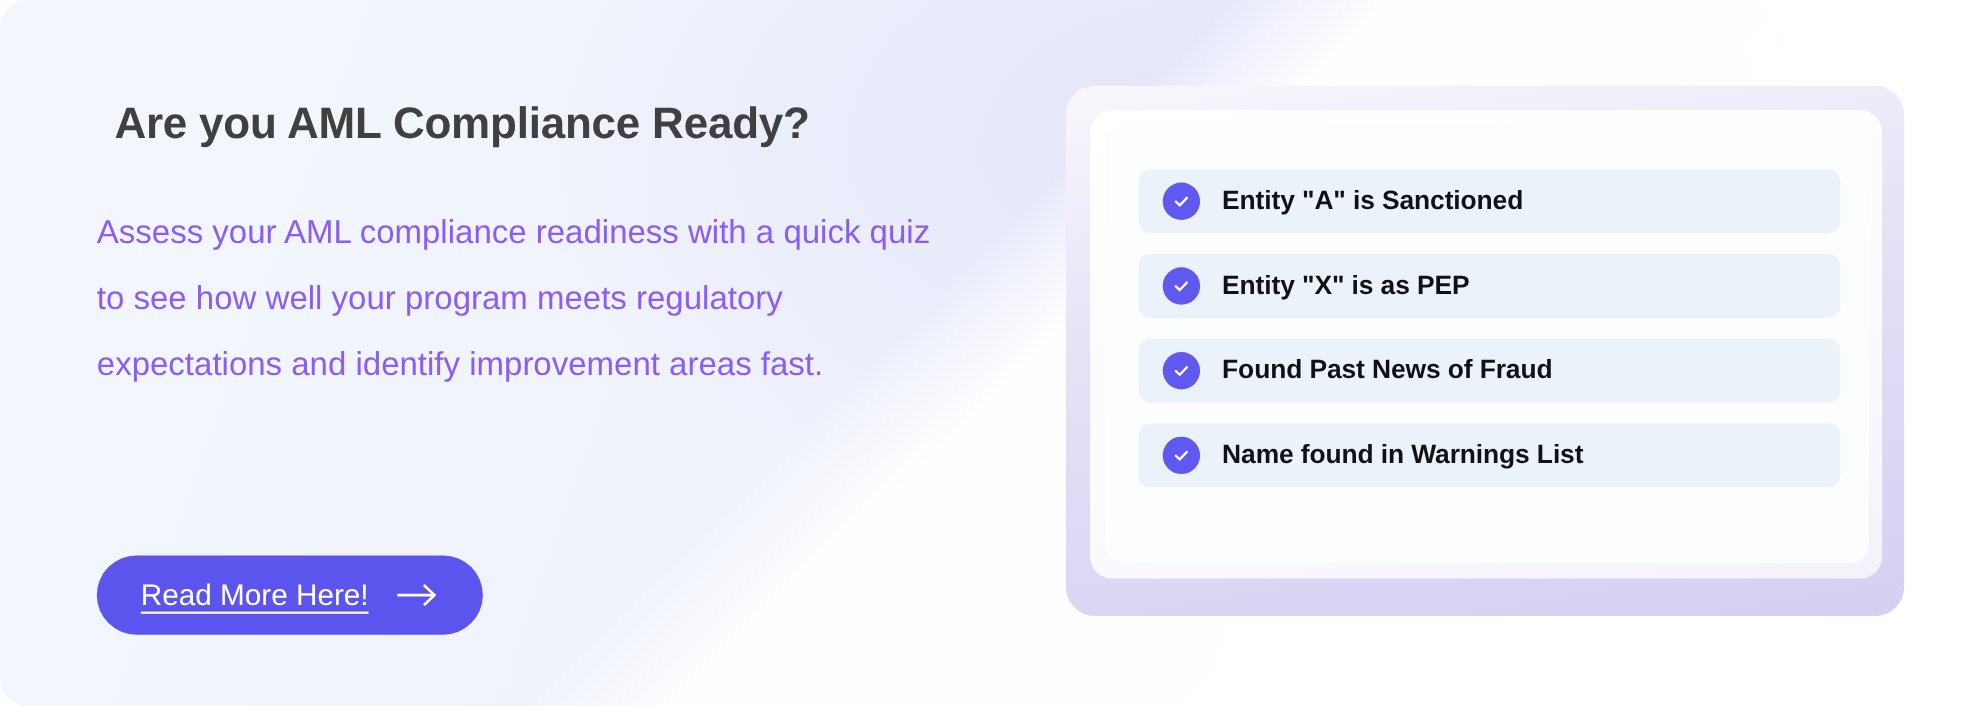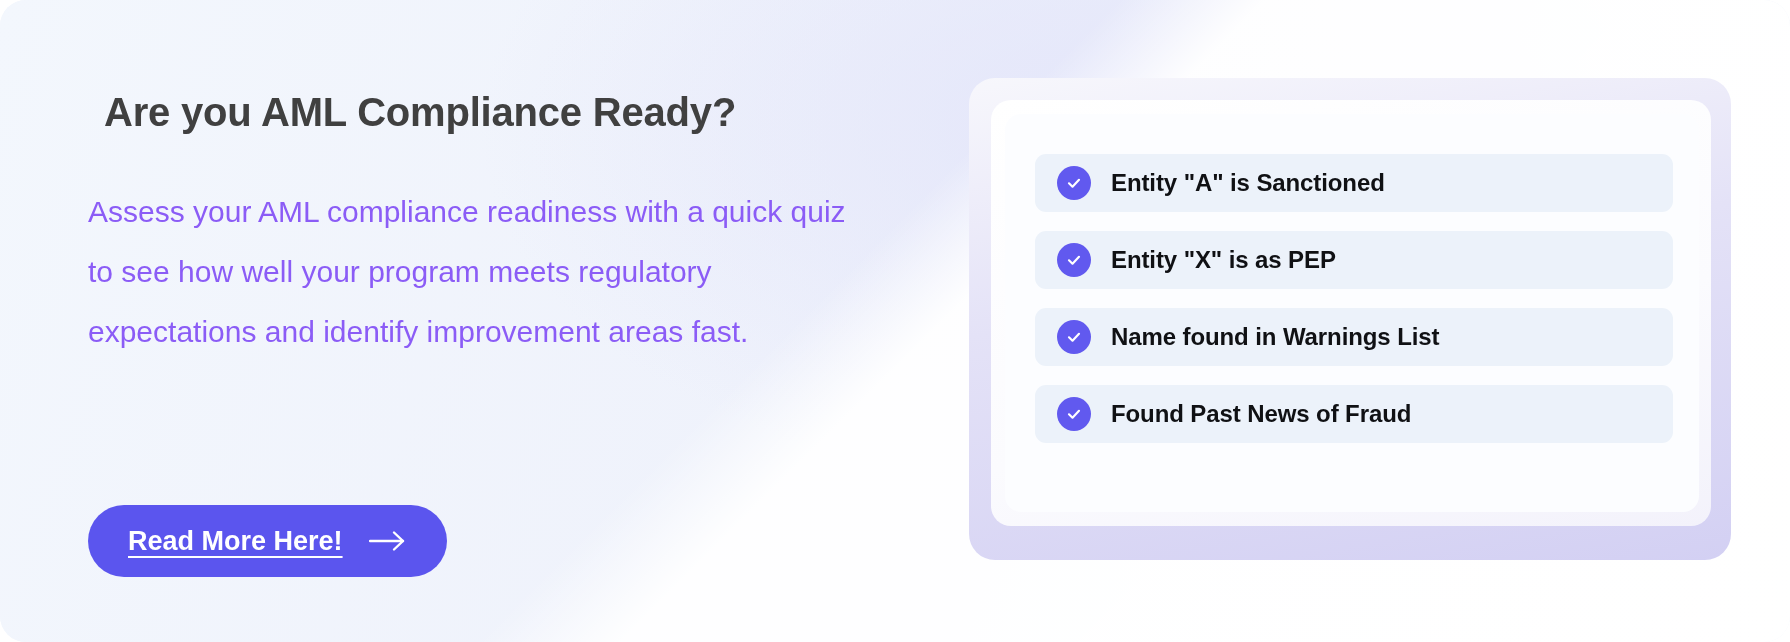--- a/index.html
+++ b/index.html
@@ -86,21 +86,21 @@
     height: 72px;
     padding: 0 40px;
     border: none;
     border-radius: 40px;
     background: #5b55ee;
     cursor: pointer;
     font-family: inherit;
   }
   .cta-label {
     font-size: 27px;
-    font-weight: 700;
+    font-weight: 400;
     color: #ffffff;
     text-decoration: underline;
     text-underline-offset: 6px;
     text-decoration-thickness: 2px;
     white-space: nowrap;
   }
   .cta-arrow {
     display: block;
     width: 38px;
     height: 22px;
@@ -219,29 +219,29 @@
           </span>
           <span class="check-text">Entity "X" is as PEP</span>
         </div>
 
         <div class="check-row">
           <span class="check-badge">
             <svg viewBox="0 0 24 24" width="20" height="20" aria-hidden="true">
               <path d="M6 12.4 L10.2 16.4 L18 8.2" stroke="#ffffff" stroke-width="2.6" stroke-linecap="round" stroke-linejoin="round" fill="none"></path>
             </svg>
           </span>
+          <span class="check-text">Found Past News of Fraud</span>
+        </div>
+
+        <div class="check-row">
+          <span class="check-badge">
+            <svg viewBox="0 0 24 24" width="20" height="20" aria-hidden="true">
+              <path d="M6 12.4 L10.2 16.4 L18 8.2" stroke="#ffffff" stroke-width="2.6" stroke-linecap="round" stroke-linejoin="round" fill="none"></path>
+            </svg>
+          </span>
           <span class="check-text">Name found in Warnings List</span>
-        </div>
-
-        <div class="check-row">
-          <span class="check-badge">
-            <svg viewBox="0 0 24 24" width="20" height="20" aria-hidden="true">
-              <path d="M6 12.4 L10.2 16.4 L18 8.2" stroke="#ffffff" stroke-width="2.6" stroke-linecap="round" stroke-linejoin="round" fill="none"></path>
-            </svg>
-          </span>
-          <span class="check-text">Found Past News of Fraud</span>
         </div>
 
       </div>
     </div>
   </div>
 
 </div>
 
 </body></html>

